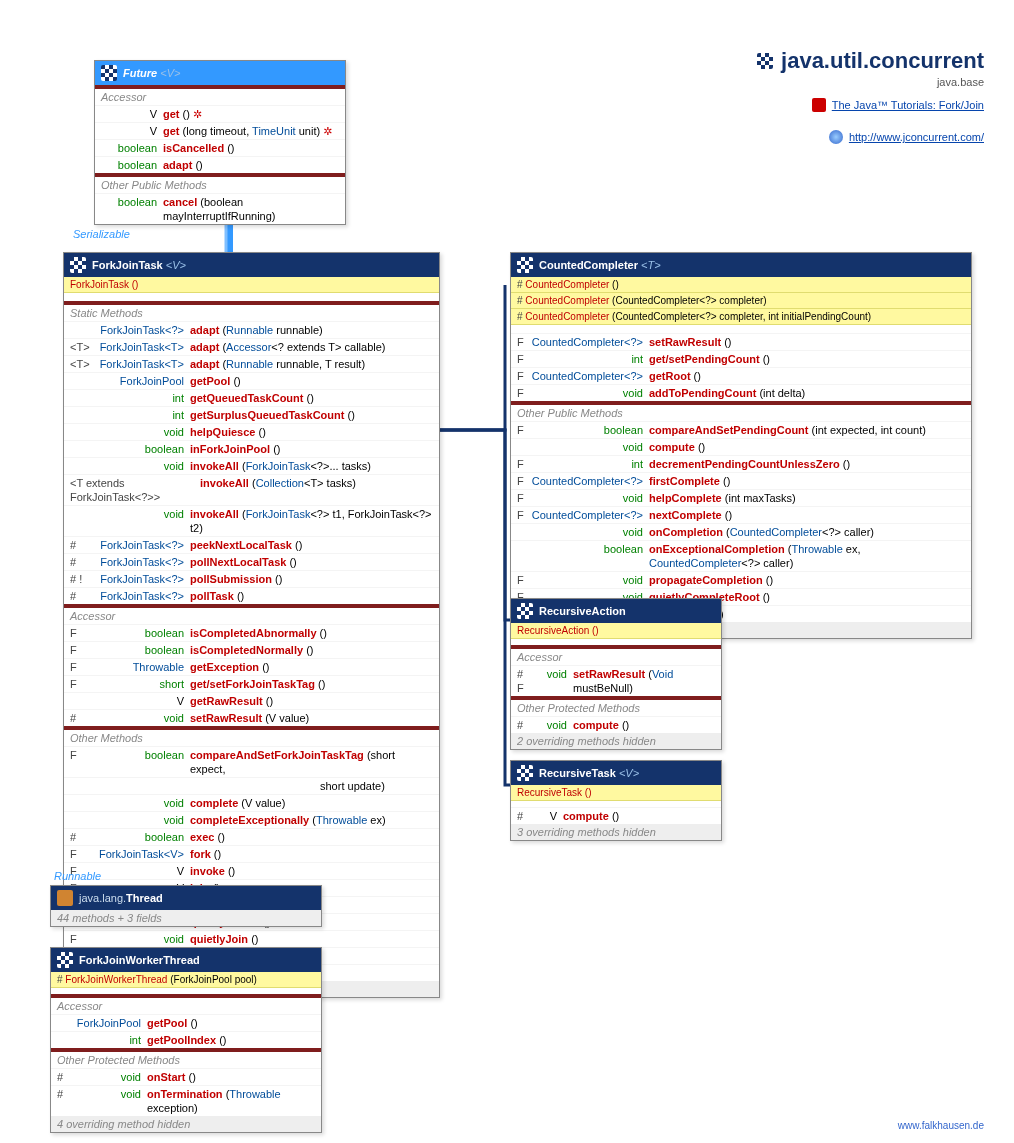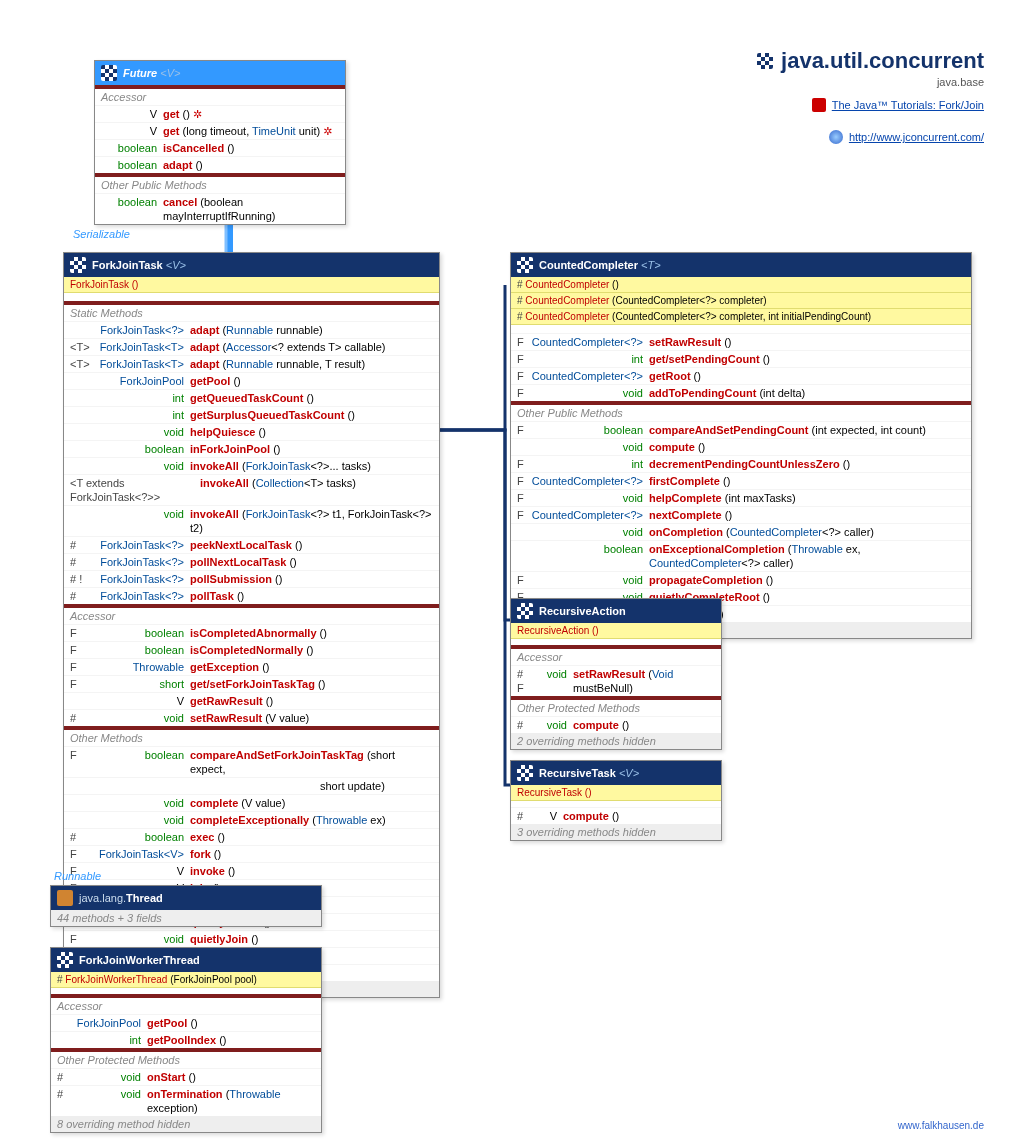--- a/index.html
+++ b/index.html
@@ -458,16 +458,16 @@
         <div class="mod" style="width: 14px;">#</div>
         <div class="ret" style="width: 70px;"><span class="kw" style="color:#008000">void</span></div>
         <div class="nm"><span class="m">onStart</span> <span class="p">()</span></div>
       </div>
       <div class="row">
         <div class="mod" style="width: 14px;">#</div>
         <div class="ret" style="width: 70px;"><span class="kw" style="color:#008000">void</span></div>
         <div class="nm"><span class="m">onTermination</span> <span class="p">(<span class="t">Throwable</span> exception)</span></div>
       </div>
     </div>
-  <div class="hidden">8 overriding method hidden</div>
+  <div class="hidden">4 overriding method hidden</div>
 </div>
 
 <div class="ftr">www.falkhausen.de</div>
 
 </body></html>

